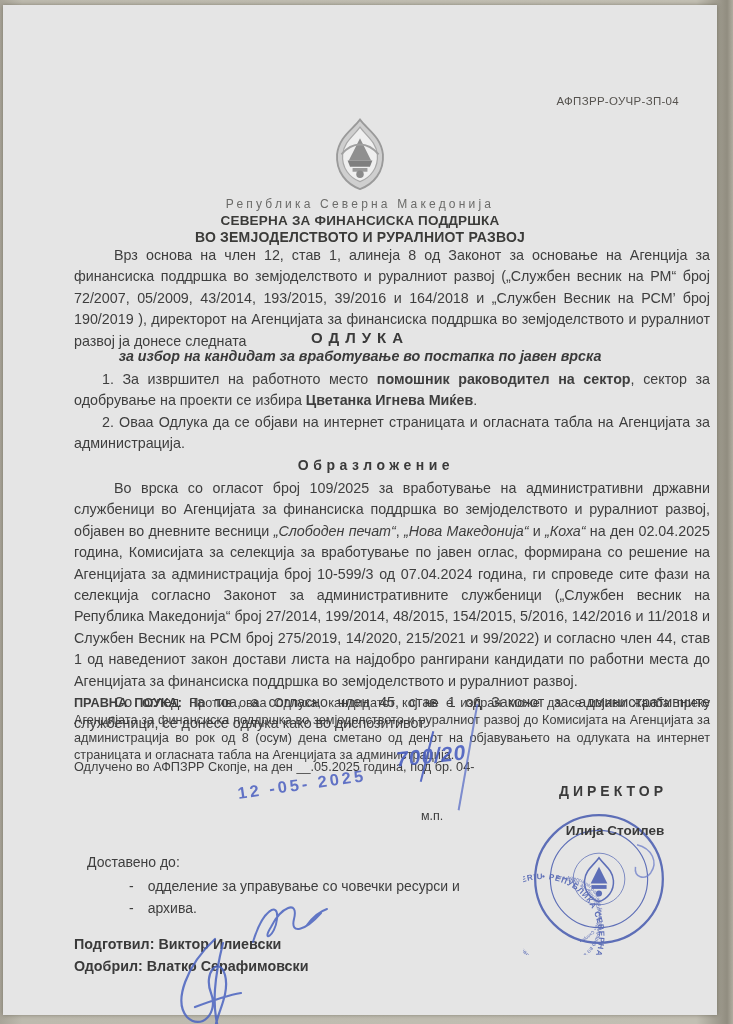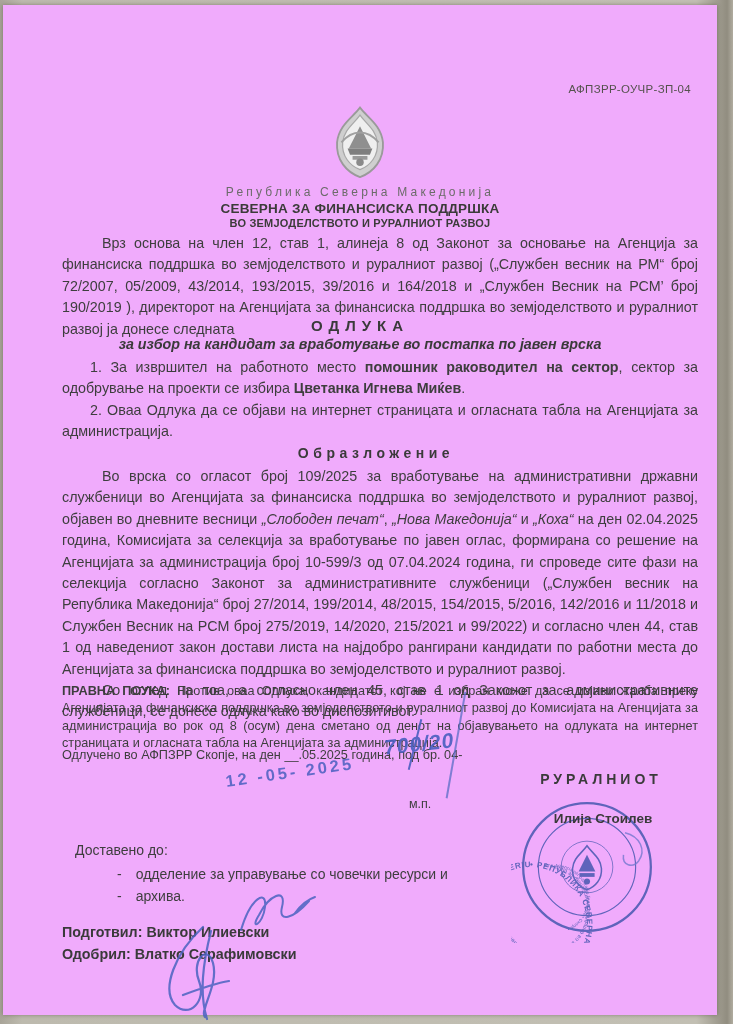--- a/index.html
+++ b/index.html
@@ -3,33 +3,33 @@
 <meta charset="utf-8">
 <style>
   html,body{margin:0;padding:0;}
   body{
     width:733px;height:1024px;overflow:hidden;position:relative;
     background:linear-gradient(90deg,#a8a498 0,#bdbaae 3%,#c2bfb3 95%,#918d80 99.2%,#b0ac9f 100%);
     font-family:"Liberation Sans","DejaVu Sans",sans-serif;
   }
   .page{
     position:absolute;left:3px;top:5px;width:714px;height:1010px;
-    background:#f0abfc;color:#3e3e3e;
+    background:#e5e5e5;color:#3e3e3e;
     box-shadow:0 0 4px rgba(60,55,40,.45);
-    padding:0;box-sizing:border-box;
+    padding:12px;box-sizing:border-box;
   }
   .content{position:relative;width:100%;height:100%;}
   .doc-code{
     position:absolute;top:78px;right:26px;font-size:11.5px;color:#55524e;letter-spacing:.3px;
   }
   .emblem-wrap{position:absolute;top:100px;left:0;width:100%;text-align:center;}
   .hdr{position:absolute;width:100%;text-align:center;}
   .hdr-republic{top:180px;font-size:12px;letter-spacing:3.2px;color:#6b6b69;}
   .hdr-agency1{top:196px;font-size:13.5px;font-weight:bold;color:#3b3b39;letter-spacing:.2px;}
-  .hdr-agency2{top:212px;font-size:11px;font-weight:bold;color:#3b3b39;letter-spacing:.2px;}
+  .hdr-agency2{top:212px;font-size:14px;font-weight:bold;color:#3b3b39;letter-spacing:.2px;}
   .body-text{position:absolute;left:59px;width:636px;font-size:14.3px;line-height:21.4px;text-align:justify;color:#3e3e3e;}
   .p-intro{top:228px;text-indent:40px;}
   .h-odluka{position:absolute;top:312px;width:100%;text-align:center;font-size:15px;font-weight:bold;letter-spacing:6px;color:#3a3a3a;}
   .h-sub{position:absolute;top:331px;width:100%;text-align:center;font-size:14.3px;font-weight:bold;font-style:italic;color:#3a3a3a;}
   .p-items{top:352px;}
   .p-item{text-indent:28px;margin:0;}
   .h-obraz{position:absolute;top:440px;width:100%;text-align:center;font-size:14px;font-weight:bold;letter-spacing:4.5px;color:#3a3a3a;margin-left:16px;}
   .p-rat{top:461px;}
   .p-rat p{margin:0;text-indent:40px;}
   .p-legal{top:678px;font-size:12.7px;line-height:17.3px;text-align:justify;}
@@ -104,21 +104,21 @@
 
     <div class="body-text p-decided"><span>Одлучено во АФПЗРР Скопје, на ден __.05.2025 година, под бр. 04-</span></div>
 
     <div class="hw-number"><span>700/20</span><span class="slashline"></span></div>
     <div class="pen-line"></div>
 
     <div class="hw-date">12 -05- 2025</div>
 
     <div class="seal-mark">м.п.</div>
 
-    <div class="dir-title">РУРАЛНИОТ</div>
+    <div class="dir-title">ДИРЕКТОР</div>
     <div class="dir-name">Илија Стоилев</div>
 
     <svg class="stamp" viewBox="0 0 200 200">
       <defs>
         <path id="oc" d="M 25 100 A 75 75 0 1 1 24.99 100"></path>
         <path id="mc" d="M 44 100 A 56 56 0 1 1 43.99 100"></path>
         <path id="ic" d="M 58 100 A 42 42 0 1 1 57.99 100"></path>
       </defs>
       <circle cx="100" cy="100" r="84" fill="none" stroke="#4055ad" stroke-width="3"></circle>
       <circle cx="100" cy="100" r="64" fill="none" stroke="#4055ad" stroke-width="1.5"></circle>

